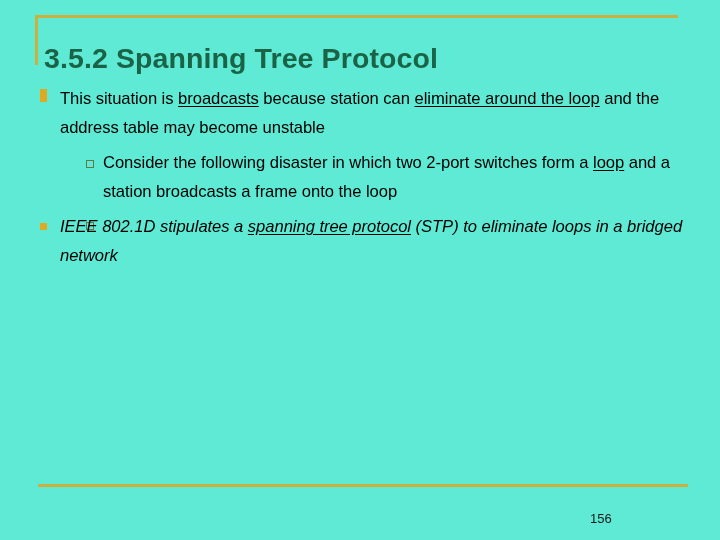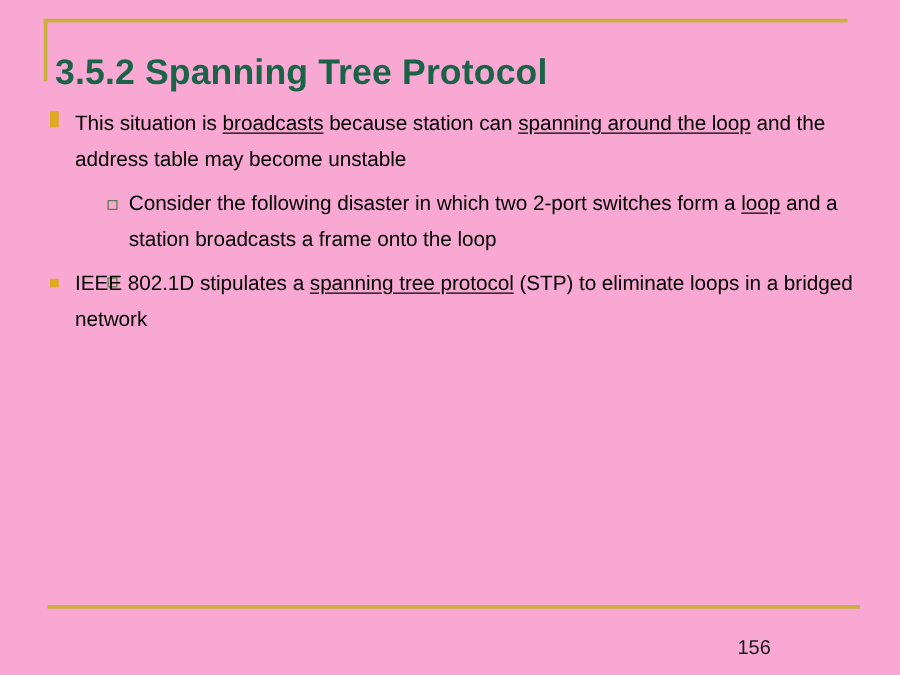--- a/index.html
+++ b/index.html
@@ -8,21 +8,21 @@
     padding: 0;
     background: #ffffff;
   }
   body {
     font-family: "Liberation Sans", sans-serif;
   }
   #slide {
     position: relative;
     width: 720px;
     height: 540px;
-    background: #f9a8d4;
+    background: #5eead4;
     overflow: hidden;
   }
 
   
   #title-rule-top {
     position: absolute;
     left: 35px;
     top: 15px;
     width: 643px;
     height: 3px;
@@ -63,20 +63,21 @@
     left: 33px;
     top: 78px;
     width: 660px;
   }
 
   .bullet-group {
     margin: 0 0 6px 0;
   }
   .bullet-group:last-child {
     margin-bottom: 0;
+    font-style: italic;
   }
 
   .bullet-row {
     position: relative;
     padding-left: 27px;
     font-size: 16.6px;
     line-height: 29px;
     color: #000000;
     letter-spacing: -0.05px;
   }
@@ -110,41 +111,41 @@
   .u {
     text-decoration: underline;
     text-underline-offset: 1.5px;
   }
 
   
   #page-number {
     position: absolute;
     left: 590px;
     top: 511px;
-    font-size: 16px;
+    font-size: 13px;
     line-height: 16px;
     color: #1a1a1a;
   }
 </style>
 </head>
 <body>
 
 <div id="slide">
 
   <div id="title-rule-top"></div>
   <div id="title-rule-left"></div>
 
   <h1 id="slide-title">3.5.2 Spanning Tree Protocol</h1>
 
   <div id="body">
       <div class="bullet-group">
         <div class="bullet-row"><span class="marker filled-square"></span></div>
       </div>
       <div class="bullet-group">
-        <div class="bullet-row"><span class="marker filled-square"></span><span><span>This situation is </span><span class="u">broadcasts</span><span> because station can </span><span class="u">spanning around the loop</span><span> and the address table may become unstable</span></span></div>
+        <div class="bullet-row"><span class="marker filled-square"></span><span><span>This situation is </span><span class="u">broadcasts</span><span> because station can </span><span class="u">eliminate around the loop</span><span> and the address table may become unstable</span></span></div>
       </div>
       <div class="bullet-group">
         <div class="bullet-row sub"><span class="marker hollow-square"></span><span><span>Consider the following disaster in which two 2-port switches form a </span><span class="u">loop</span><span> and a station broadcasts a frame onto the loop</span></span></div>
         <div class="bullet-row sub"><span class="marker hollow-square"></span></div>
       </div>
       <div class="bullet-group">
         <div class="bullet-row"><span class="marker filled-square"></span><span><span>IEEE 802.1D stipulates a </span><span class="u">spanning tree protocol</span><span> (STP) to eliminate loops in a bridged network</span></span></div>
       </div>
     </div>
 

